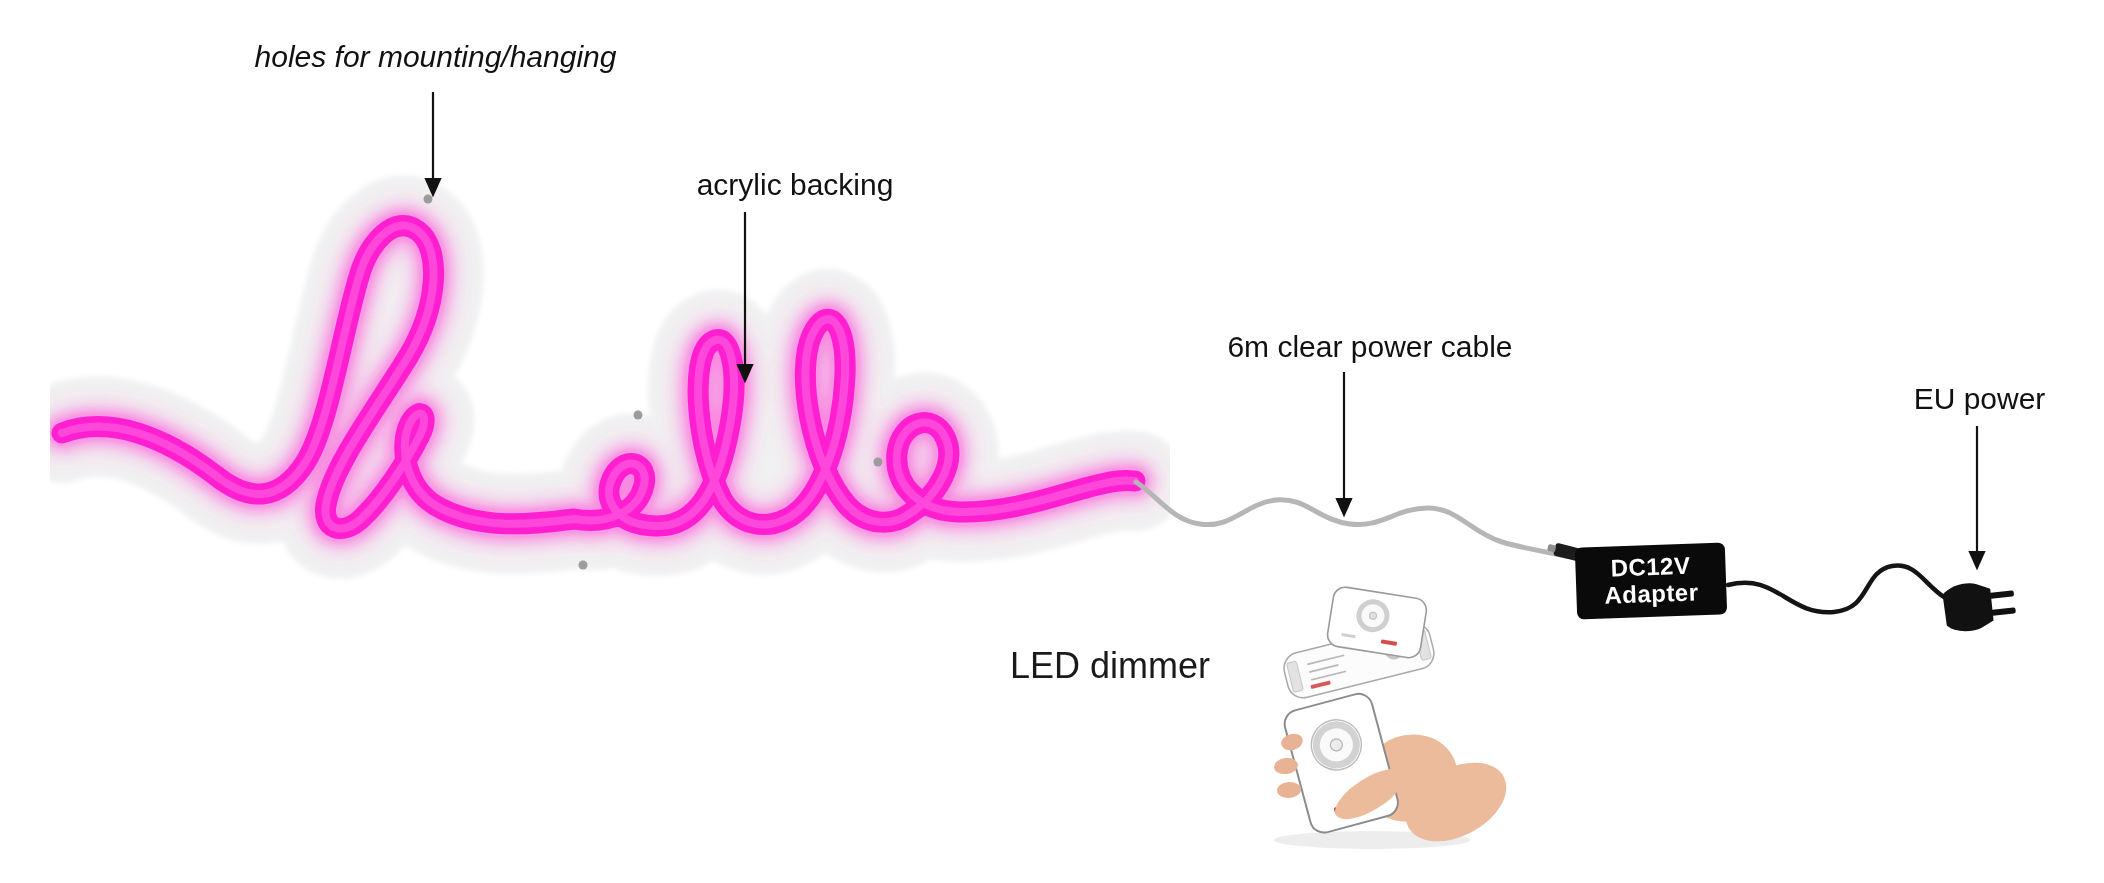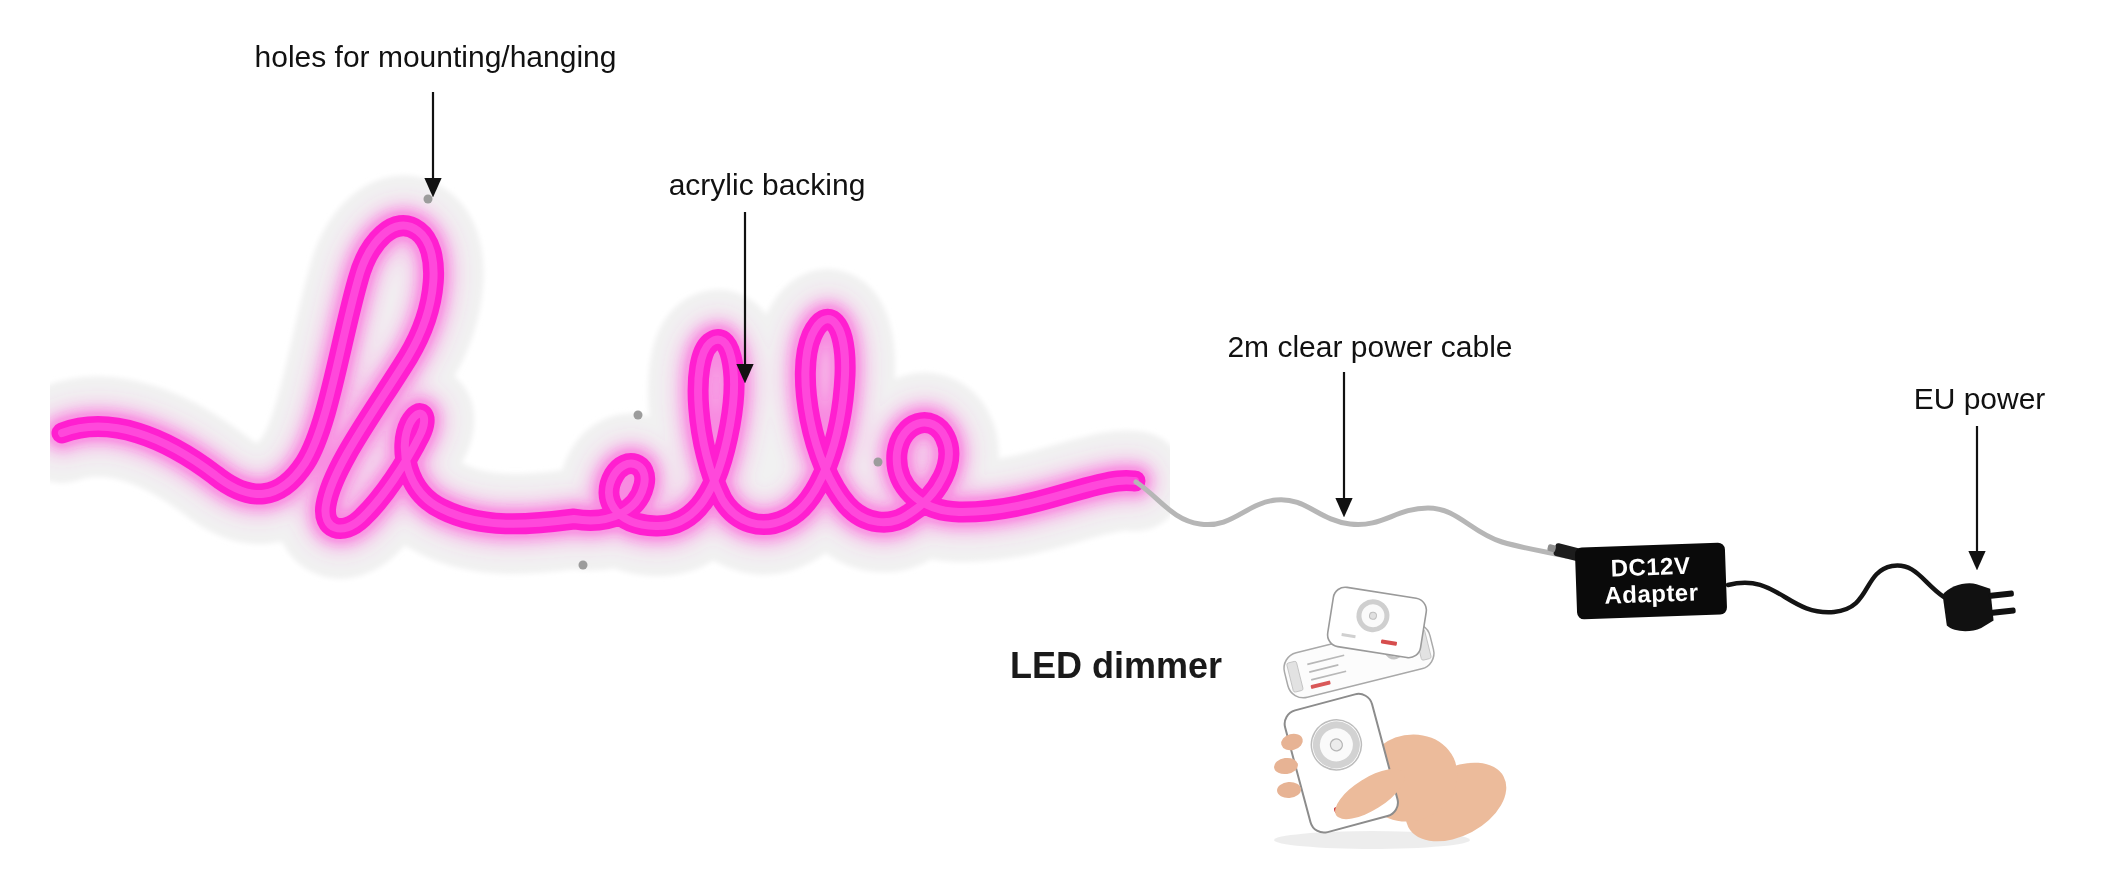--- a/index.html
+++ b/index.html
@@ -4,21 +4,21 @@
 <style>
   html,body{margin:0;padding:0;background:#ffffff;}
   .stage{
     position:relative;width:2104px;height:883px;background:#ffffff;overflow:hidden;
     font-family:"Liberation Sans",sans-serif;color:#111;
   }
   .label{
     position:absolute;font-size:30px;color:#111;text-align:center;white-space:nowrap;
   }
   .label-dimmer{
-    position:absolute;font-size:36px;color:#1a1a1a;white-space:nowrap;font-weight:bold;
+    position:absolute;font-size:36px;color:#1a1a1a;white-space:nowrap;
   }
   .adapter-box{
     position:absolute;left:1576px;top:545px;width:150px;height:72px;
     background:#0a0a0a;border-radius:7px;transform:rotate(-2deg);
     display:flex;flex-direction:column;align-items:center;justify-content:center;
     color:#ffffff;font-weight:bold;font-size:24px;line-height:1.12;letter-spacing:.5px;
   }
   svg{position:absolute;left:0;top:0;}
   #neon-sign{left:50px;top:165px;}
   #overlay{left:0;top:0;}
@@ -161,23 +161,23 @@
       <ellipse cx="1286" cy="766" rx="12" ry="8" fill="#e7b394" transform="rotate(-8 1286 766)"></ellipse>
       <ellipse cx="1289" cy="790" rx="12" ry="8" fill="#e7b394" transform="rotate(-4 1289 790)"></ellipse>
     </g>
   </svg>
 
   <div class="adapter-box">
     <span>DC12V</span>
     <span>Adapter</span>
   </div>
 
-  <div class="label" style="left:228px;top:40px;width:415px;">holes for mounting/hanging</div>
+  <div class="label" style="left:228px;top:40px;width:415px;font-style:italic;">holes for mounting/hanging</div>
 
-  <div class="label" style="left:652px;top:168px;width:230px;">acrylic backing</div>
+  <div class="label" style="left:680px;top:168px;width:230px;">acrylic backing</div>
 
-  <div class="label" style="left:1205px;top:330px;width:330px;">2m clear power cable</div>
+  <div class="label" style="left:1205px;top:330px;width:330px;">6m clear power cable</div>
 
   <div class="label" style="left:1912px;top:382px;width:135px;">EU power</div>
 
   <div class="label-dimmer" style="left:1010px;top:645px;">LED dimmer</div>
 
 </div>
 
 </body></html>

